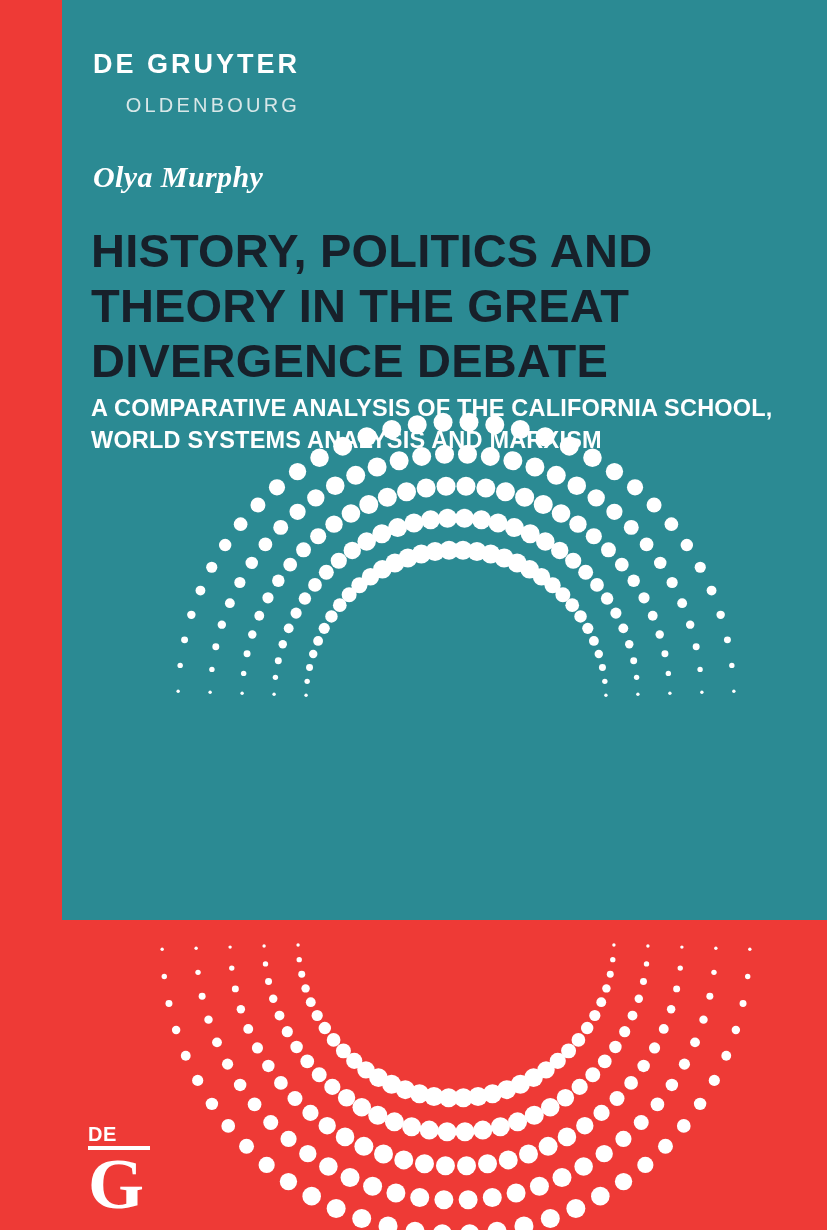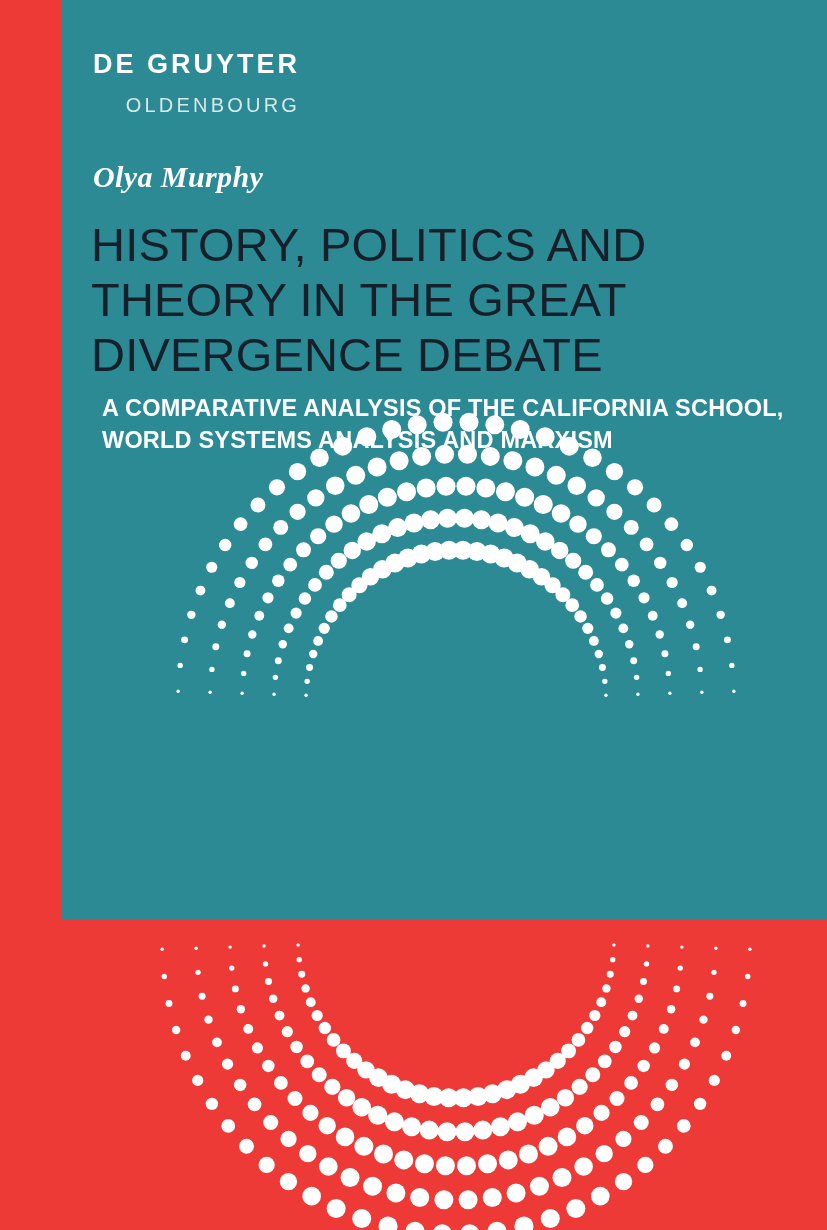--- a/index.html
+++ b/index.html
@@ -56,33 +56,33 @@
     font-style: italic;
     font-weight: bold;
     font-size: 30px;
     color: #ffffff;
     letter-spacing: 0.4px;
   }
   
   #title {
     position: absolute;
     left: 91px;
-    top: 218px;
+    top: 224px;
     width: 705px;
     font-size: 47px;
-    font-weight: normal;
+    font-weight: bold;
     color: #17202a;
     letter-spacing: 0.2px;
     line-height: 1.17;
     text-transform: uppercase;
   }
   
   #subtitle {
     position: absolute;
-    left: 102px;
+    left: 91px;
     top: 393px;
     width: 700px;
     font-size: 23.5px;
     font-weight: bold;
     color: #ffffff;
     letter-spacing: 0.2px;
     line-height: 1.35;
     text-transform: uppercase;
   }
   
@@ -480,14 +480,19 @@
     <span class="pub-line1">DE GRUYTER</span>
     <span class="pub-line2">OLDENBOURG</span>
   </div>
 
   <div id="author">Olya Murphy</div>
 
   <div id="title">HISTORY, POLITICS AND THEORY IN THE GREAT DIVERGENCE DEBATE</div>
 
   <div id="subtitle">A COMPARATIVE ANALYSIS OF THE CALIFORNIA SCHOOL, WORLD SYSTEMS ANALYSIS AND MARXISM</div>
 
+  <div id="dg-logo">
+    <div class="dg-de">DE</div>
+    <div class="dg-rule"></div>
+    <span class="dg-g">G</span>
+  </div>
 
 </div>
 
 </body></html>

